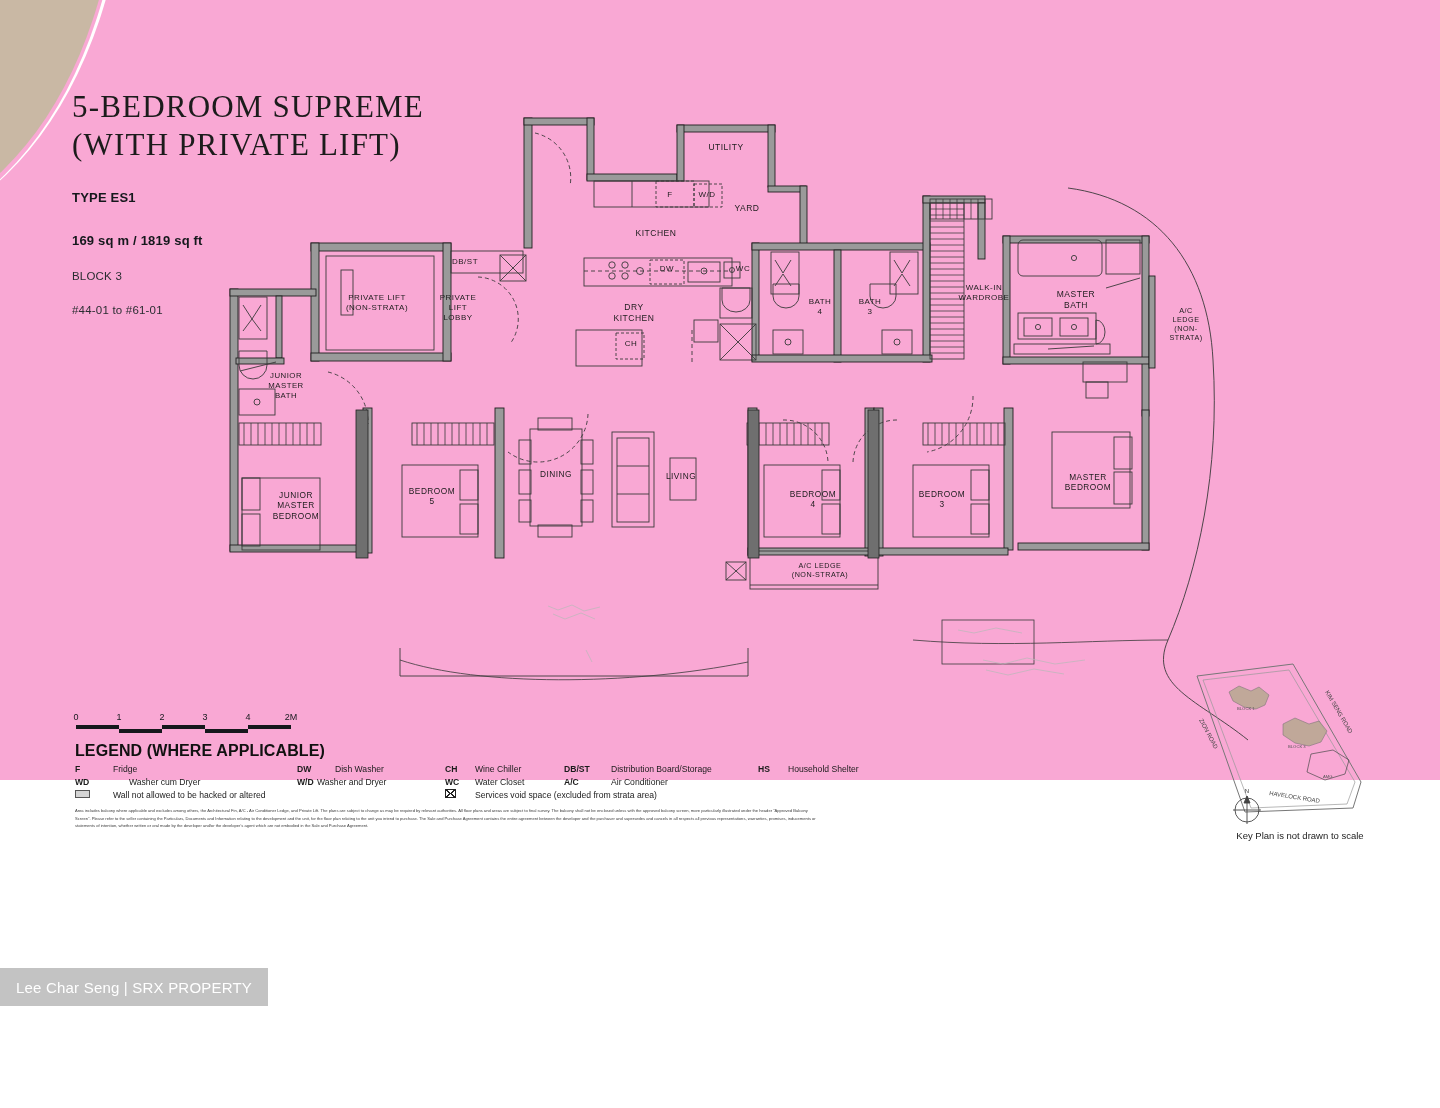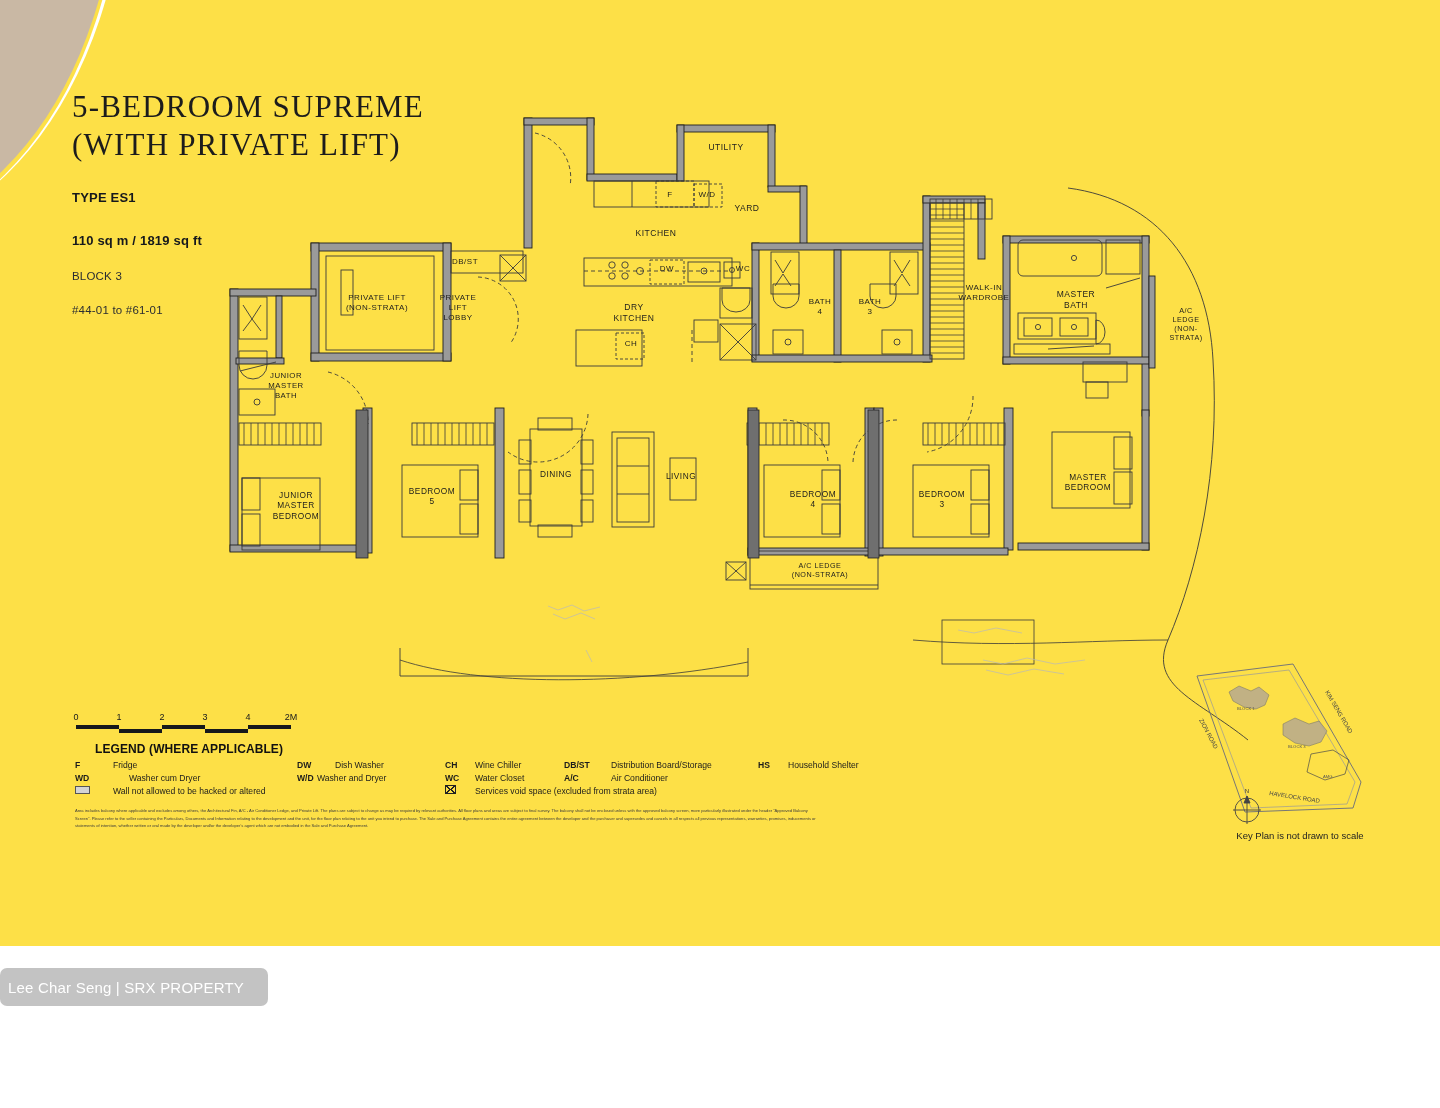--- a/index.html
+++ b/index.html
@@ -2,21 +2,21 @@
 <html><head>
 <meta charset="utf-8">
 <style>
   * { box-sizing: border-box; margin: 0; padding: 0; }
   html, body {
     width: 1440px; height: 1108px;
     background: #ffffff;
     font-family: "Liberation Sans", sans-serif;
     overflow: hidden;
   }
-  #page { position: relative; width: 1440px; height: 1108px; background:#fde047; }
+  #page { position: relative; width: 1440px; height: 780px; background:#f9a8d4; }
 
   
   .corner-arc {
     position:absolute; left:-150px; top:-210px;
     width: 290px; height: 430px;
     background: #c9b8a4;
     border-radius: 0 0 100% 0 / 0 0 100% 0;
     transform: rotate(-6deg);
   }
   .corner-arc2 {
@@ -44,21 +44,21 @@
   .sb-ticks span {
     position:absolute; top:0; font-size:9px; color:#15181c; transform:translateX(-50%);
   }
   .sb-bars { position:relative; height:7px; margin-top:1px; }
   .sb-seg { position:absolute; height:4px; background:#15181c; }
   .sb-seg.up { top:0; }
   .sb-seg.dn { top:4px; }
 
   
   .legend { position:absolute; left:75px; top:742px; width:760px; }
-  .legend-title { font-size:12px; font-weight:bold; color:#111; letter-spacing:.1px; margin-bottom:4px;margin-left:20px; }
+  .legend-title { font-size:16px; font-weight:bold; color:#111; letter-spacing:.1px; margin-bottom:4px; }
   .lg-row { position:relative; height:12.5px; font-size:8.6px; color:#1b1b1b; }
   .lg-row span { position:absolute; top:0; white-space:nowrap; }
   .lg-k { font-weight:bold; }
   .sw-wall {
     display:inline-block; width:15px; height:8px;
     background:#d4d4d4; border:1px solid #555; vertical-align:-1px;
   }
   .sw-void {
     display:inline-block; width:11px; height:9px; border:1px solid #222; position:relative; vertical-align:-1px;
   }
@@ -72,21 +72,21 @@
   .fineprint {
     position:absolute; left:75px; top:807px; width:745px;
     font-size:4.1px; line-height:1.85; color:#3a3a3a; text-align:left;
   }
 
   
   .footer-band { position:absolute; left:0; top:946px; width:1440px; height:162px; background:#fff; }
   .watermark {
     position:absolute; left:0; top:968px; width:268px; height:38px;
     background:#c3c3c3; color:#fff; font-size:15px;
-    display:flex; align-items:center; padding-left:8px; letter-spacing:.2px;border-radius:7px;
+    display:flex; align-items:center; padding-left:16px; letter-spacing:.2px;
   }
   .footnote {
     position:absolute; left:0; top:993px; width:1440px; text-align:center;
     font-size:10.5px; color:#333;
   }
 
   
   .plan { position:absolute; left:8px; top:0; width:1440px; height:960px; }
   .plan svg { display:block; }
 
@@ -102,21 +102,21 @@
 
 <div id="page">
 
   <div class="corner-arc"></div>
   <div class="corner-arc2"></div>
 
   <div class="title-block">
     <div class="t-main">5-BEDROOM SUPREME</div>
     <div class="t-main">(WITH PRIVATE LIFT)</div>
     <div class="t-type">TYPE ES1</div>
-    <div class="t-type">110 sq m / 1819 sq ft</div>
+    <div class="t-type">169 sq m / 1819 sq ft</div>
     <div class="t-block">BLOCK 3</div>
     <div class="t-block">#44-01 to #61-01</div>
   </div>
 
   <div class="plan">
   <svg width="1440" height="960" viewBox="0 0 1440 960" xmlns="http://www.w3.org/2000/svg">
     <defs>
       <g id="bed">
         <rect x="0" y="0" width="78" height="72" fill="none" stroke="#3a3a3a" stroke-width="1"></rect>
       </g>

